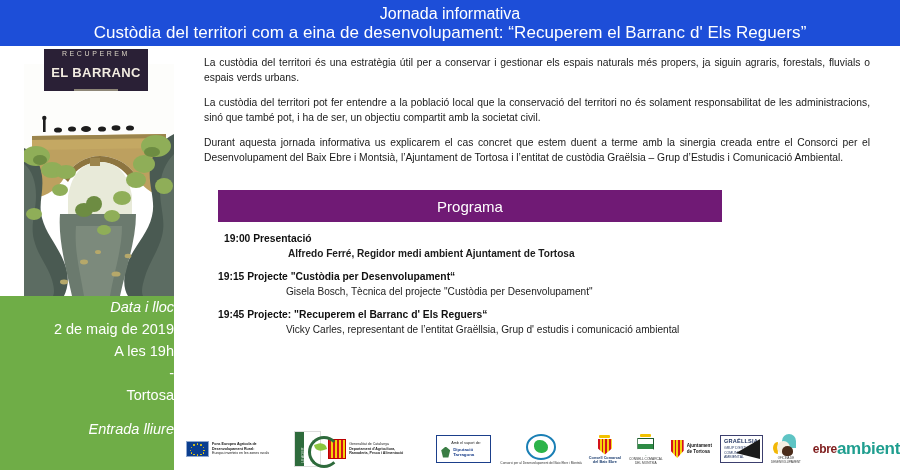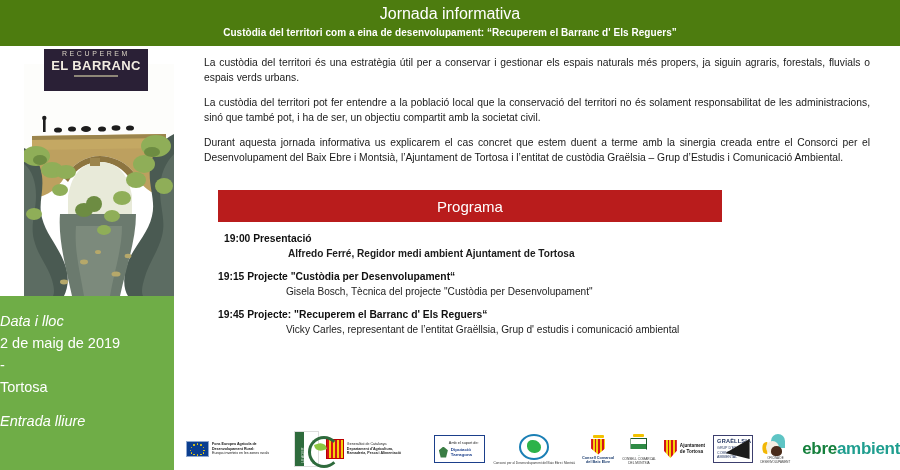--- a/index.html
+++ b/index.html
@@ -7,76 +7,76 @@
     width:900px;height:470px;
     background:#ffffff;
     font-family:"Liberation Sans", sans-serif;
     overflow:hidden;
     position:relative;
   }
 
   
   #header-banner{
     position:absolute;left:0;top:0;width:900px;height:46px;
-    background:#4d7c0f;
+    background:#1d4ed8;
     display:flex;flex-direction:column;align-items:center;justify-content:center;
     color:#ffffff;
   }
-  #header-title{font-size:10px;font-weight:bold;line-height:17px;margin-top:1px;letter-spacing:.05px;}
+  #header-title{font-size:17px;font-weight:normal;line-height:17px;margin-top:1px;letter-spacing:.05px;}
 
   
   #left-column{
     position:absolute;left:0;top:46px;width:174px;height:424px;
   }
   #poster{
     position:absolute;left:24px;top:0;width:150px;height:250px;
     background:#ffffff;overflow:hidden;
   }
   #poster-header{
     position:absolute;left:20px;top:3px;width:104px;height:42px;
     background:#2a2036;
-    display:flex;flex-direction:column;align-items:center;justify-content:flex-start;
+    display:flex;flex-direction:column;align-items:center;justify-content:space-between;
   }
   #poster-header-top{
     color:#d9d2c4;font-size:7px;letter-spacing:2.6px;font-weight:500;line-height:9px;
   }
   #poster-header-main{
     color:#f2ece1;font-size:13px;font-weight:bold;letter-spacing:.4px;line-height:15px;
   }
   #poster-header-rule{
     width:44px;height:2px;background:#8e8778;margin-top:2px;
   }
   #poster-illustration{
     position:absolute;left:0;top:18px;width:150px;height:232px;
   }
 
   
   #info-panel{
     position:absolute;left:0;top:250px;width:174px;height:174px;
     background:#6FAD47;color:#ffffff;
-    text-align:left;
-    padding-top:14px;box-sizing:border-box;
+    text-align:right;
+    padding-top:0;box-sizing:border-box;
   }
   #info-panel .line{font-size:14.5px;line-height:22px;}
   #info-panel .italic{font-style:italic;}
   #info-panel .spacer{height:12px;}
 
   
   #main-content{
     position:absolute;left:204px;top:56px;width:666px;
     color:#1a1a1a;
   }
   .body-paragraph{
     font-size:10.3px;line-height:14.6px;text-align:justify;margin:0 0 11px 0;
   }
 
   
   #programa-banner{
     position:absolute;left:218px;top:190px;width:504px;height:32px;
-    background:#b91c1c;
+    background:#701a75;
     display:flex;align-items:center;justify-content:center;
     color:#ffffff;font-size:15px;
   }
 
   
   #schedule{
     position:absolute;left:218px;top:232px;width:660px;
   }
   .schedule-item{margin-bottom:9px;}
   .schedule-title{
@@ -225,21 +225,21 @@
     position:absolute;left:9px;top:12px;width:11px;height:10px;background:#4a2c1a;border-radius:50% 50% 40% 40%;
   }
   #logo-ofic .of-moon{
     position:absolute;left:0;top:8px;width:9px;height:12px;background:#f2b705;border-radius:50%;
     clip-path:polygon(0 0,55% 0,55% 100%,0 100%);
   }
   #logo-ofic .of-cap{font-size:2.9px;text-align:center;color:#333;line-height:3.4px;margin-top:1px;}
 
   
   #logo-ebre{margin-left:12px;}
-  #logo-ebre .eb-a{font-size:17px;font-weight:bold;color:#15803d;letter-spacing:-.3px;}
+  #logo-ebre .eb-a{font-size:12px;font-weight:bold;color:#7f1d1d;letter-spacing:-.3px;}
   #logo-ebre .eb-b{font-size:17px;font-weight:bold;color:#1f9e8f;letter-spacing:-.3px;}
 </style>
 </head>
 <body>
 
 <div id="header-banner">
   <div>Jornada informativa</div>
 
   <div id="header-title">Custòdia del territori com a eina de desenvolupament: “Recuperem el Barranc d' Els Reguers”</div>
 </div>
@@ -320,20 +320,21 @@
     <div id="poster-header">
       <div id="poster-header-top">RECUPEREM</div>
       <div id="poster-header-main">EL BARRANC</div>
       <div id="poster-header-rule"></div>
     </div>
   </div>
 
   <div id="info-panel">
     <div class="line italic">Data i lloc</div>
     <div class="line">2 de maig de 2019</div>
+    <div class="line">A les 19h</div>
     <div class="line">-</div>
     <div class="line">Tortosa</div>
     <div class="spacer"></div>
     <div class="line italic">Entrada lliure</div>
   </div>
 </div>
 
 <div id="main-content">
   <p class="body-paragraph">La custòdia del territori és una estratègia útil per a conservar i gestionar els espais naturals més propers, ja siguin agraris, forestals, fluvials o espais verds urbans.</p>
   <p class="body-paragraph">La custòdia del territori pot fer entendre a la població local que la conservació del territori no és solament responsabilitat de les administracions, sinó que també pot, i ha de ser, un objectiu compartit amb la societat civil.</p>

